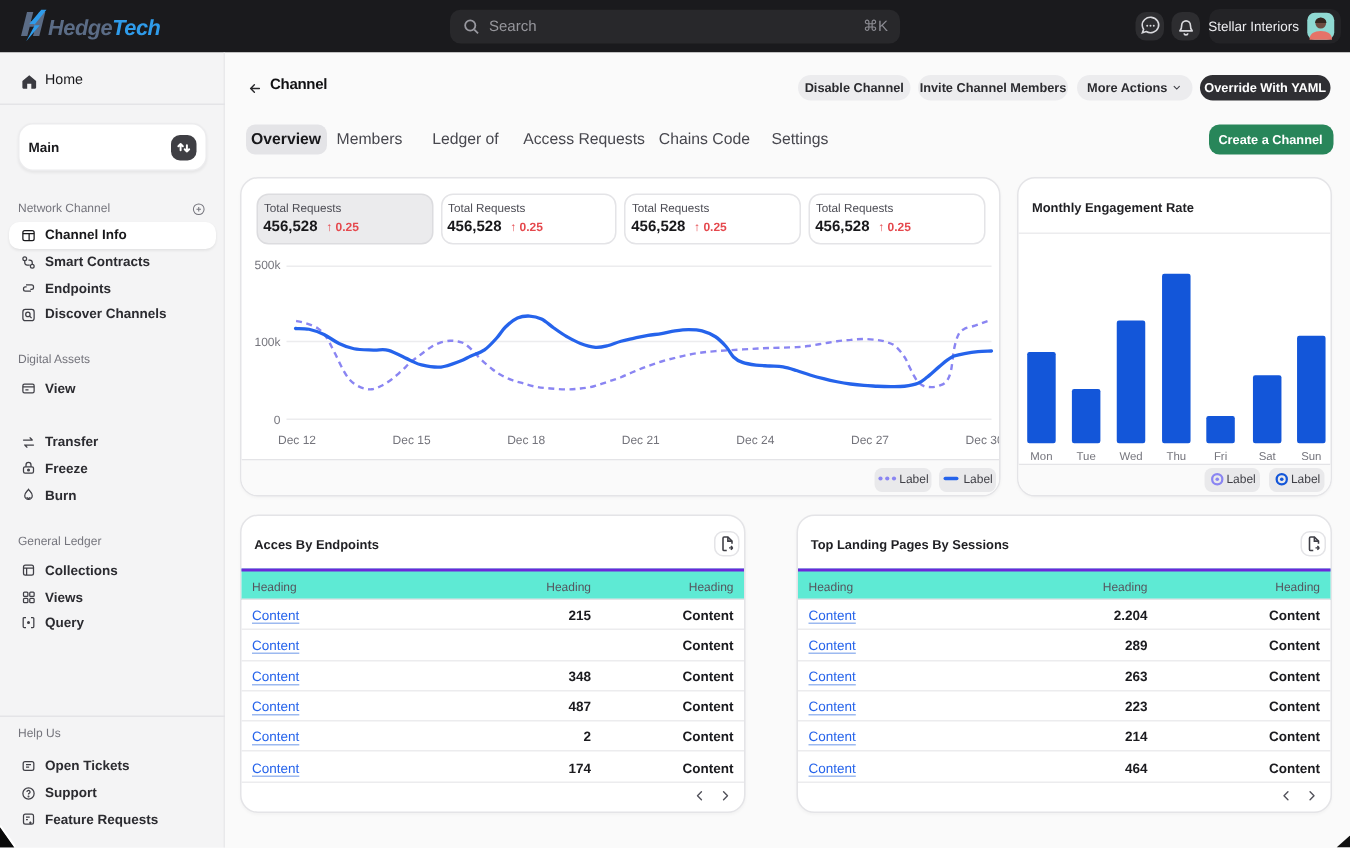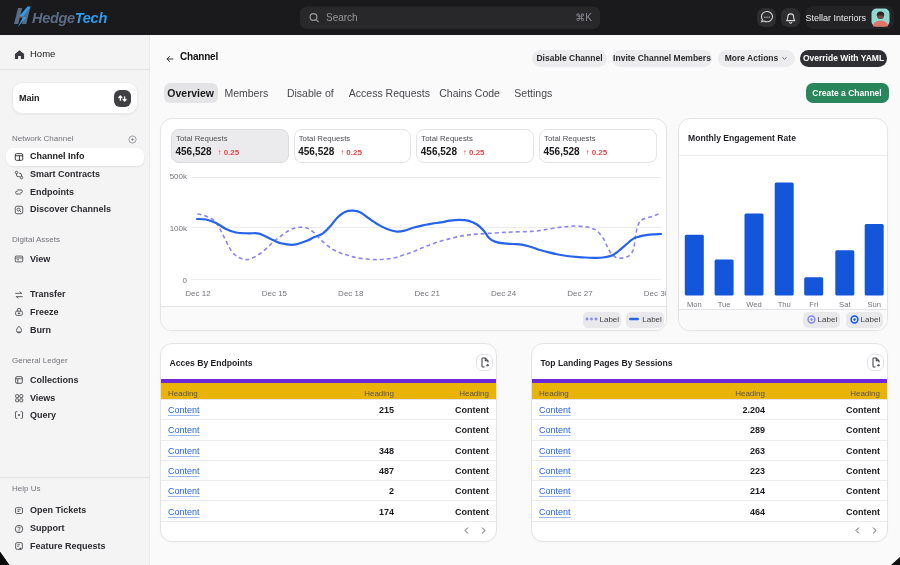--- a/index.html
+++ b/index.html
@@ -17,21 +17,21 @@
 .tab { position:absolute; top:48px; height:20px; line-height:20px; font-size:10.5px; font-weight:500; color:#47474e; text-align:center; white-space:nowrap; transform:translateX(-50%); }
 .statcard { position:absolute; top:10px; width:117.5px; height:34px; background:#fff; border:1px solid #e4e4e7; border-radius:8px; }
 .sl { position:absolute; left:4px; top:3.5px; font-size:7.8px; color:#4d4d55; white-space:nowrap; }
 .sv { position:absolute; left:3.5px; top:16px; font-size:10px; font-weight:700; color:#18181b; white-space:nowrap; }
 .sr { font-size:8px; font-weight:700; color:#e5484d; margin-left:3px; }
 .legend { position:absolute; height:16.5px; background:#e9e9eb; border-radius:5px; font-size:8px; color:#3f3f46; display:flex; align-items:center; justify-content:center; white-space:nowrap; }
 .legend svg { margin-right:2.5px; }
 .ttitle { position:absolute; left:8.5px; top:14px; font-size:8.6px; font-weight:600; color:#1f1f23; }
 .ticon { position:absolute; right:3.5px; top:9.5px; width:17px; height:17px; border:1px solid #e4e4e7; border-radius:6px; background:#fff; }
 .ticon svg { margin:2.5px 0 0 3.5px; }
-.thead { position:absolute; left:0; top:34.5px; width:100%; height:21.5px; background:#eab308; border-top:4px solid #6d28d9; border-bottom:1px solid #e4e4e7; font-size:8px; color:#55555e; line-height:21.5px; }
+.thead { position:absolute; left:0; top:34.5px; width:100%; height:21.5px; background:#5eead4; border-top:2px solid #6d28d9; border-bottom:1px solid #e4e4e7; font-size:8px; color:#55555e; line-height:21.5px; }
 .trow { position:absolute; left:0; width:100%; height:20.3px; border-bottom:1px solid #ececee; font-size:9px; line-height:20.3px; }
 .h1,.c1 { position:absolute; left:7px; }
 .h2,.c2 { position:absolute; left:120px; width:113px; text-align:right; }
 .h3,.c3 { position:absolute; right:7px; text-align:right; }
 .c1 { color:#2563eb; text-decoration:underline; text-decoration-color:#9cb9f0; text-underline-offset:2px; }
 .c2,.c3 { font-weight:600; color:#1b1b1f; }
 .tfoot { position:absolute; left:0; bottom:0; width:100%; height:22px; }
 </style>
 </head>
 <body>
@@ -223,21 +223,21 @@
   <div class="pillbtn" style="left:462px;width:100px;">Invite Channel Members</div>
   <div class="pillbtn" style="left:568px;width:77px;padding-right:10px;">More Actions
     <svg width="7" height="7" viewBox="0 0 24 24" style="position:absolute;right:7px;top:5px;" fill="none" stroke="#3f3f46" stroke-width="2.6" stroke-linecap="round">
         <path d="M6 9 l6 6 6-6"></path>
       </svg>
   </div>
   <div class="pillbtn" style="left:650px;width:87px;background:#2f2f33;color:#fff;">Override With YAML</div>
 
   <div class="tab" style="left:40.7px;width:54px;background:#e4e4e7;border-radius:6px;color:#18181b;font-weight:600;">Overview</div>
   <div class="tab" style="left:96.3px;">Members</div>
-  <div class="tab" style="left:160.3px;">Disable of</div>
+  <div class="tab" style="left:160.3px;">Ledger of</div>
   <div class="tab" style="left:239.4px;">Access Requests</div>
   <div class="tab" style="left:319.6px;">Chains Code</div>
   <div class="tab" style="left:383.3px;">Settings</div>
   <div style="position:absolute;left:655.5px;top:47.5px;width:83px;height:20.5px;background:#28865a;border-radius:7px;color:#fff;font-size:8.5px;font-weight:700;text-align:center;line-height:20.5px;white-space:nowrap;">Create a Channel</div>
 </div>
 
 <div class="card" style="left:160px;top:118px;width:507px;height:213px;">
   <div style="position:absolute;left:0;top:187px;width:505px;height:24px;background:#fafafa;border-top:1px solid #e4e4e7;border-radius:0 0 11px 11px;"></div>
   <svg width="505" height="211" style="position:absolute;left:0;top:0;">
     <g stroke="#ececee" stroke-width="1">

